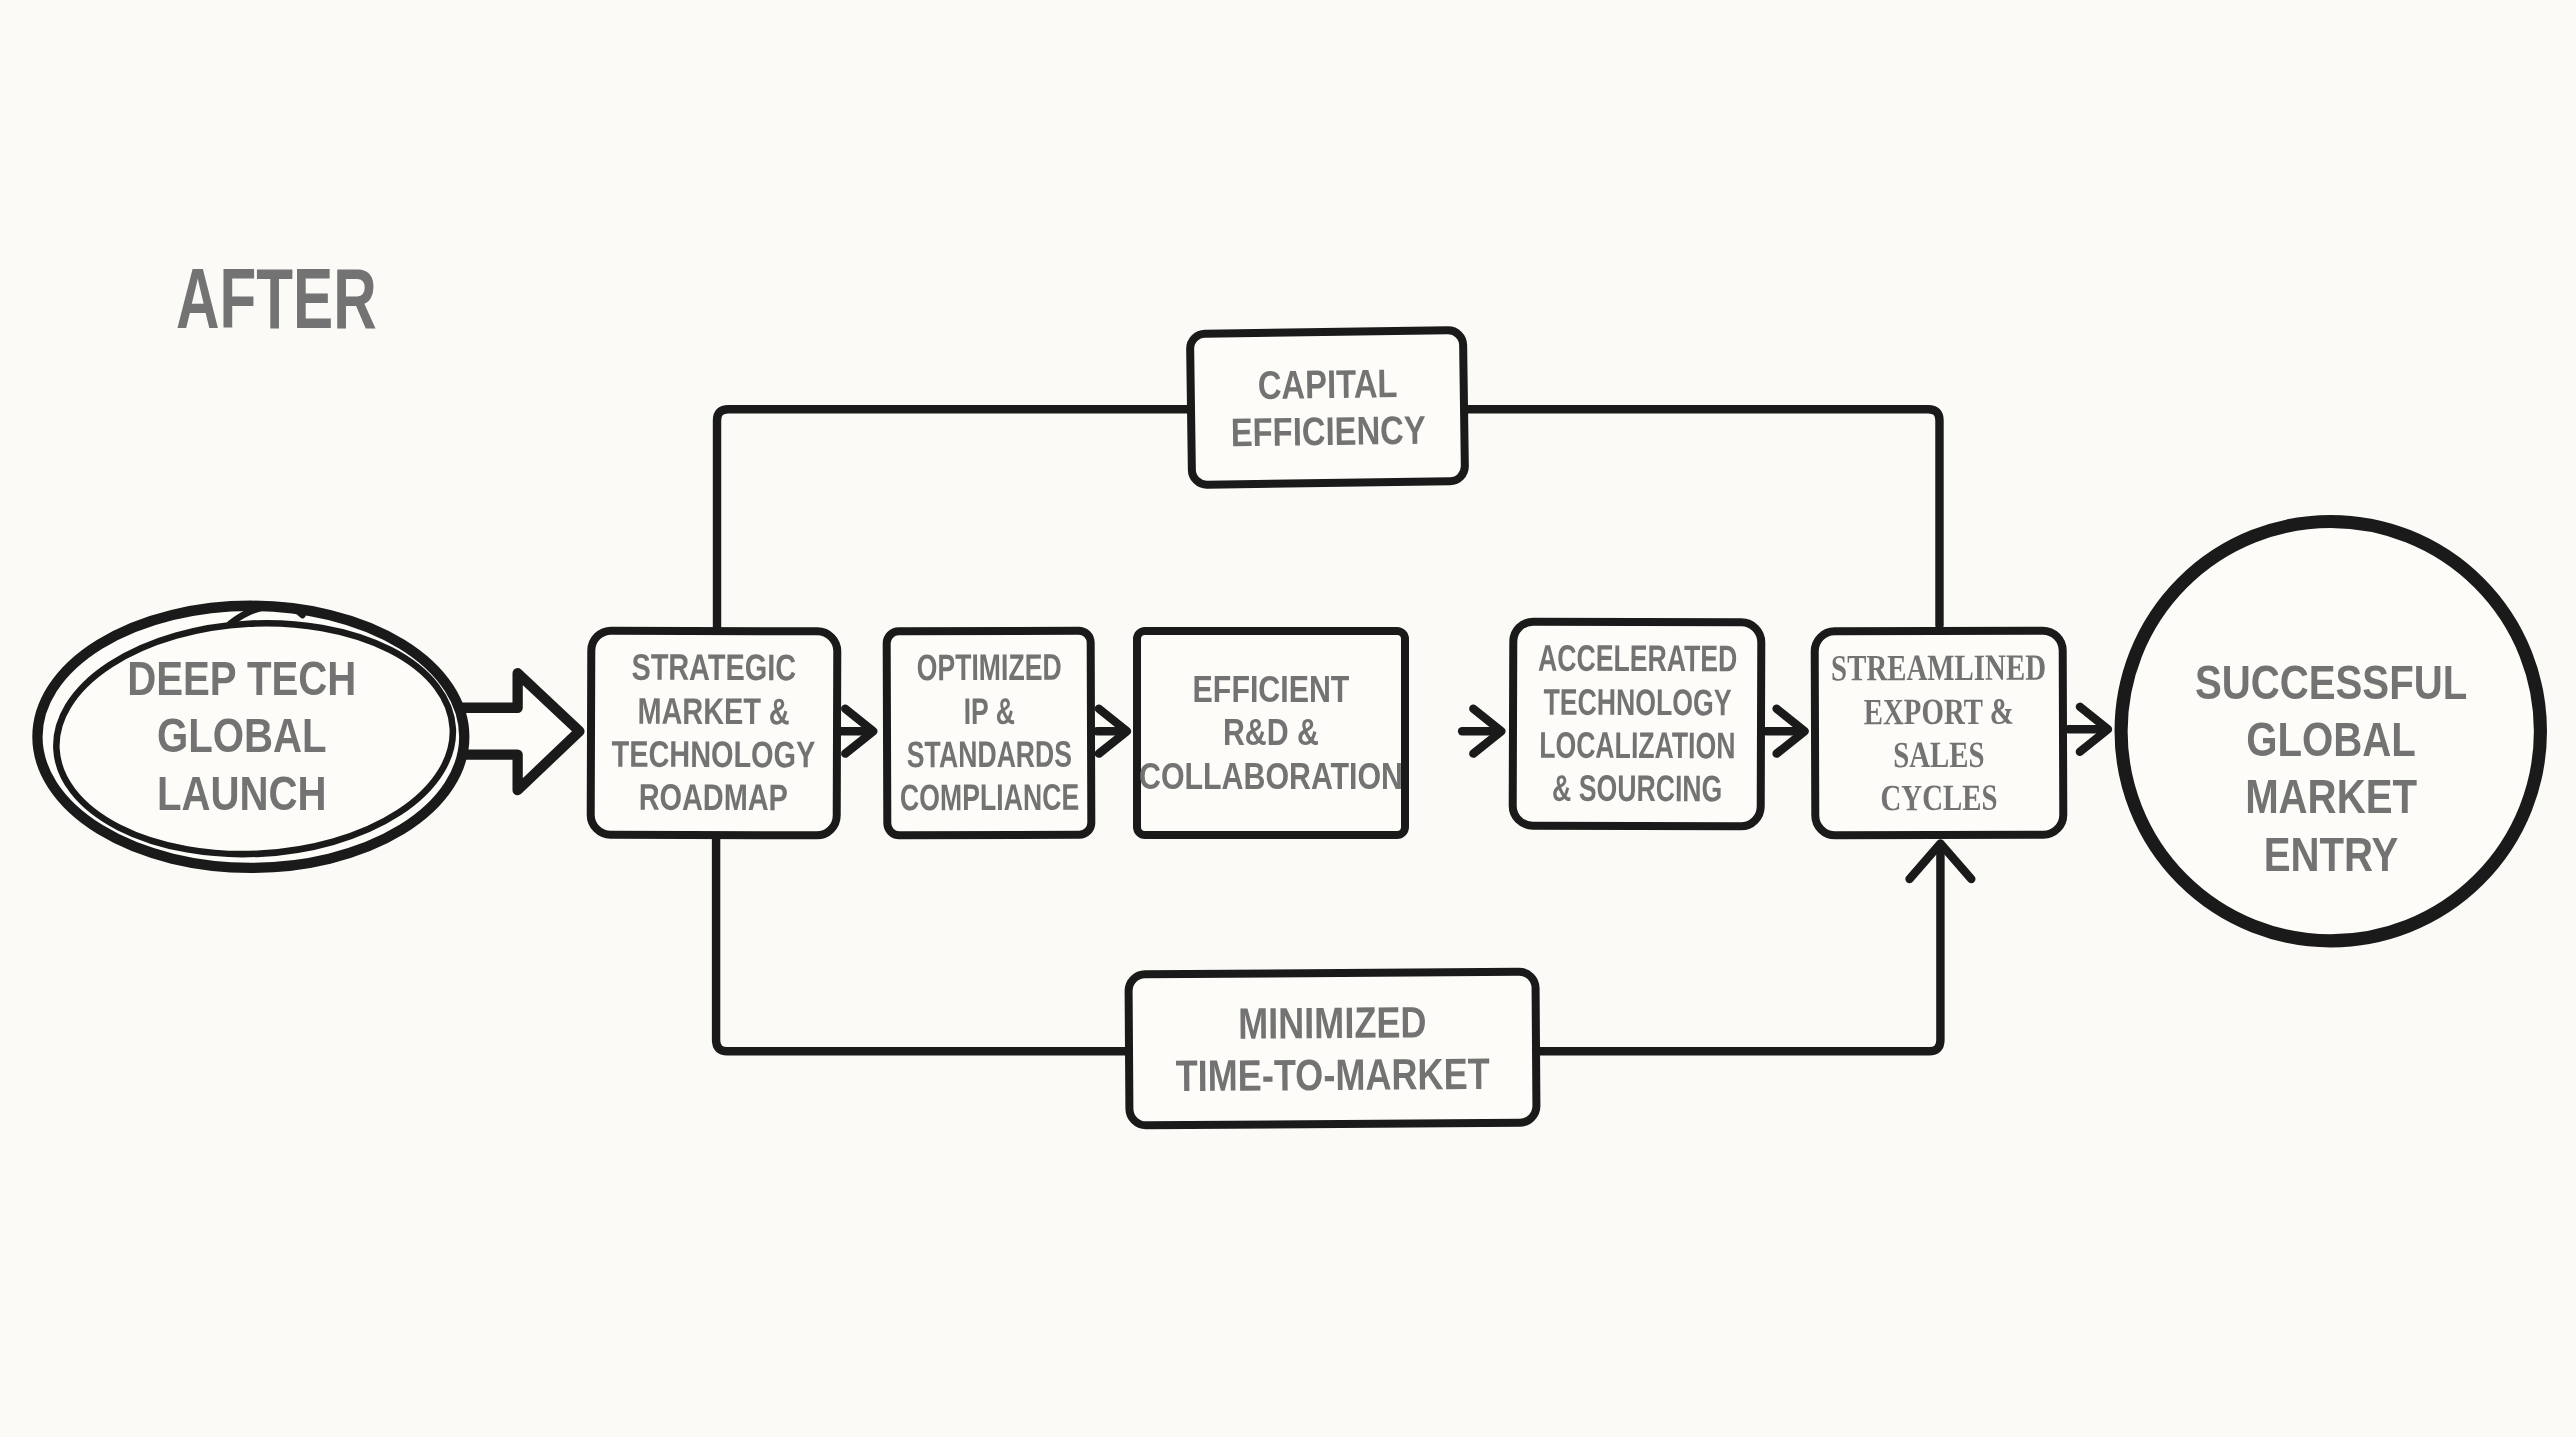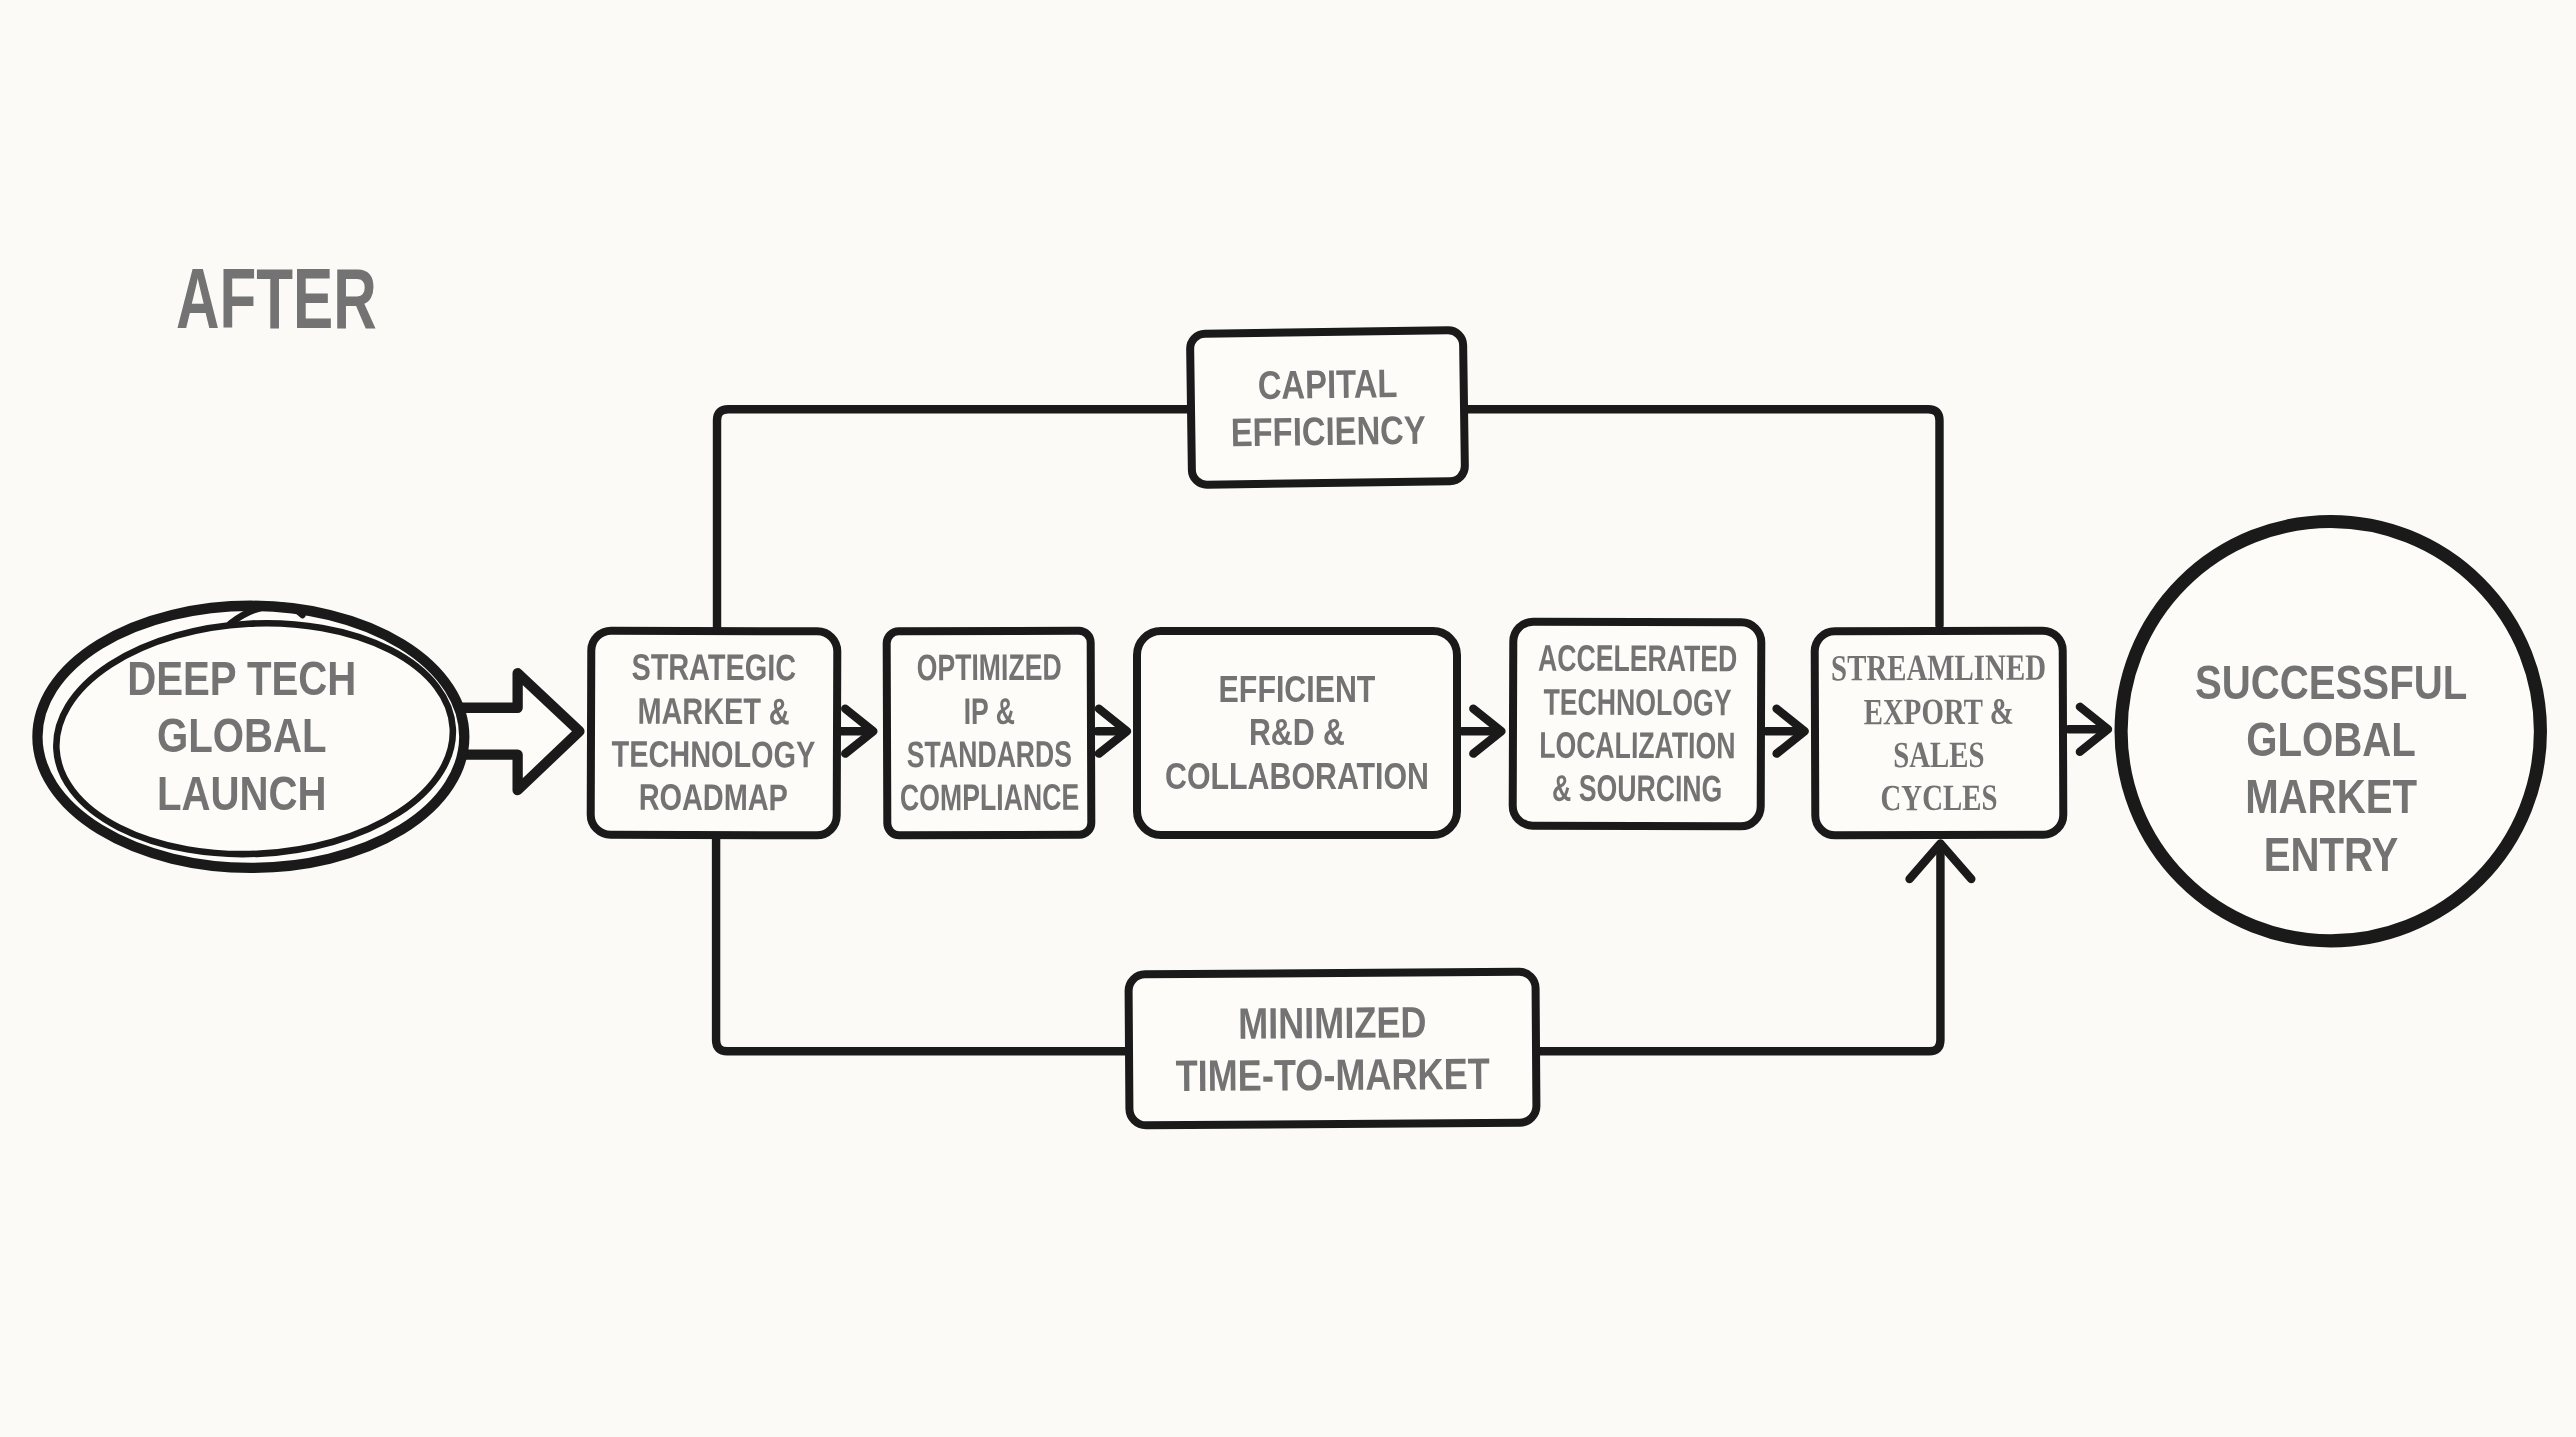--- a/index.html
+++ b/index.html
@@ -53,21 +53,21 @@
     transform: scaleX(0.78);
     transform-origin: 50% 50%;
   }
   .label.tight  { transform: scaleX(0.72); }
   .label.wide   { transform: scaleX(0.82); }
 
   
   .step .label { font-size: 37px; }
   .step1 { left: 587px;  top: 627px; width: 254px; height: 212px; transform: rotate(0.2deg); justify-content: center; }
   .step2 { left: 883px;  top: 627px; width: 212px; height: 212px; transform: rotate(-0.2deg); border-radius: 16px; }
-  .step3 { left: 1133px; top: 627px; width: 328px; height: 212px; border-radius: 28px; justify-content: center; }
+  .step3 { left: 1133px; top: 627px; width: 276px; height: 212px; border-radius: 12px; justify-content: center; }
   .step4 { left: 1509px; top: 618px; width: 256px; height: 212px; transform: rotate(0.2deg); }
   .step5 { left: 1811px; top: 627px; width: 256px; height: 212px; transform: rotate(-0.2deg); font-family: Liberation Serif, serif; }
 
   
   .benefit-top    { left: 1187px; top: 328px;  width: 281px; height: 159px; transform: rotate(-0.8deg); border-radius: 19px; }
   .benefit-top .label { font-size: 40px; }
   .benefit-bottom { left: 1125px; top: 969px; width: 415px; height: 159px; transform: rotate(-0.4deg); border-radius: 20.6px; }
   .benefit-bottom .label { font-size: 44px; }
 
   

